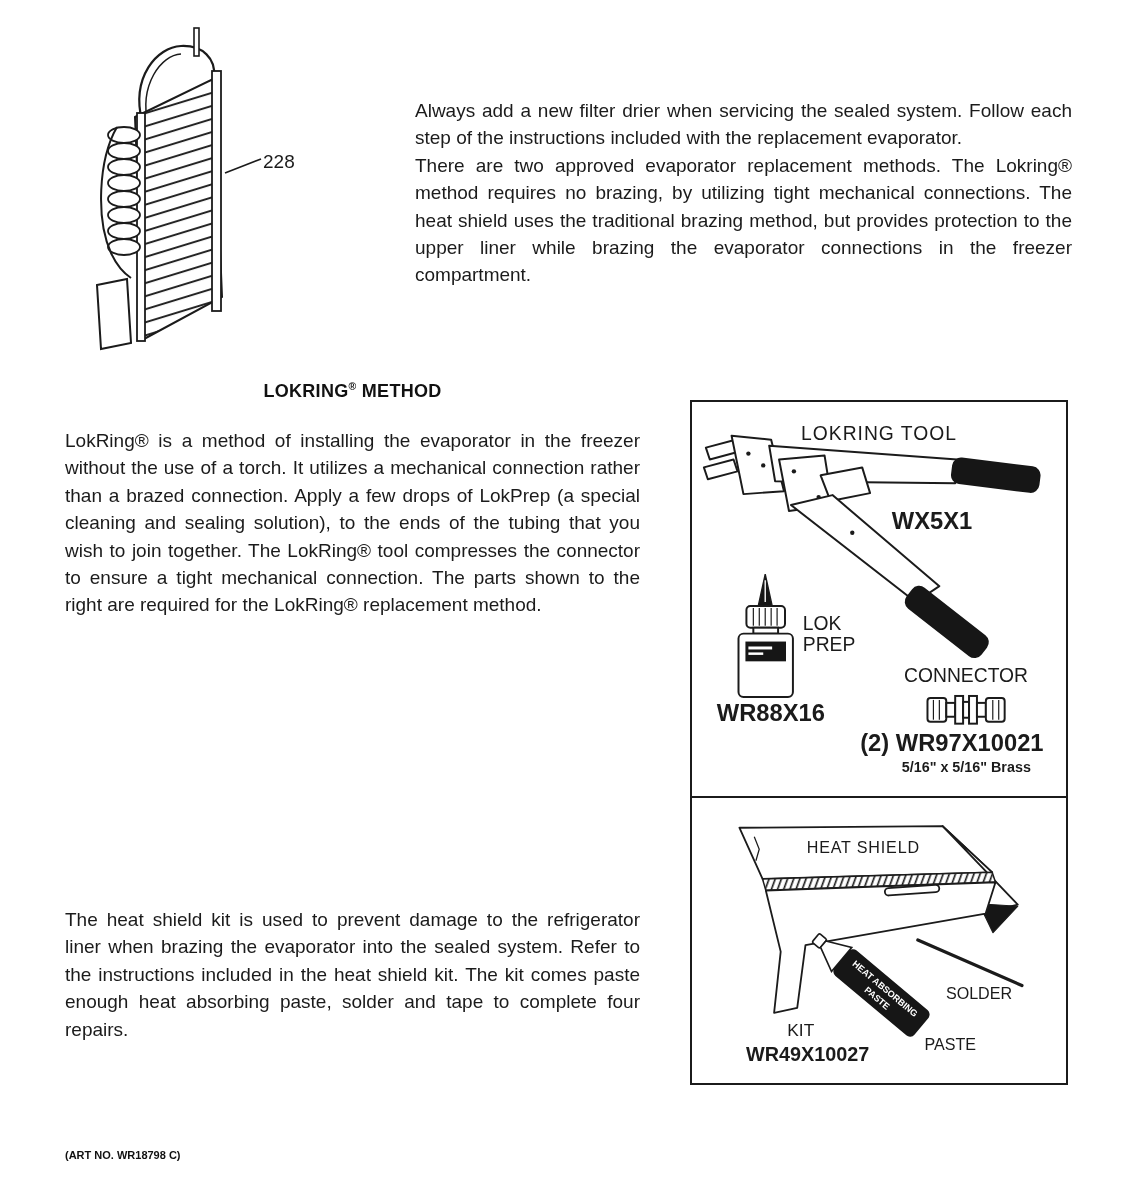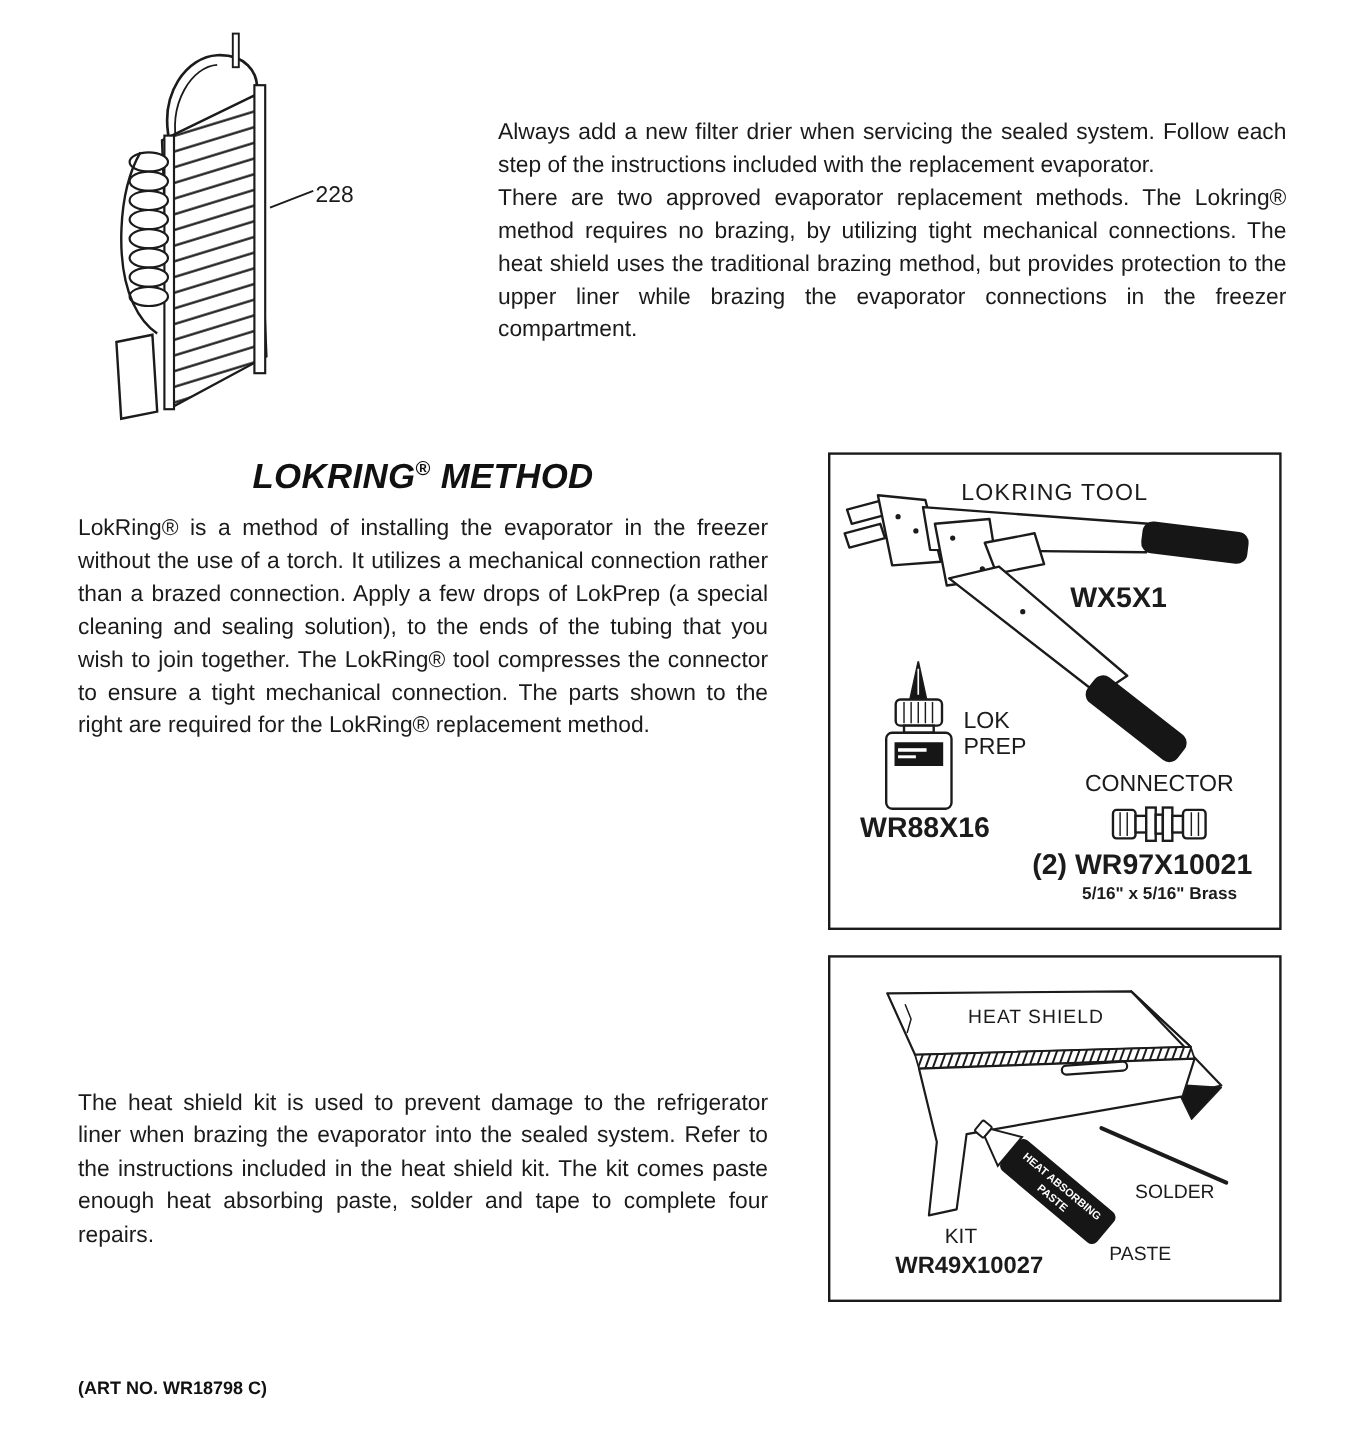--- a/index.html
+++ b/index.html
@@ -2,33 +2,33 @@
 <html><head>
 <meta charset="utf-8">
 <style>
   html,body { margin:0; padding:0; background:#e8e8e8; }
   .page {
     position:relative; width:1125px; height:1200px; margin:0 auto;
     background:#ffffff; color:#1b1b1b; overflow:hidden;
     font-family:"Liberation Sans", sans-serif;
   }
   p.body { margin:0; font-size:19px; line-height:27.4px; text-align:justify; color:#1b1b1b; }
-  h2.hd { margin:0; font-size:29px; font-weight:700; text-align:center; color:#111; letter-spacing:.3px;font-style:italic; }
+  h2.hd { margin:0; font-size:18px; font-weight:700; text-align:center; color:#111; letter-spacing:.3px; }
   h2.hd sup { font-size:58%; vertical-align:super; }
   .abs { position:absolute; }
   .intro { left:415px; top:79px; width:657px; }
   .intro .p2 { margin-top:18px; }
   .h-lokring { left:65px; top:381px; width:575px; }
   .p-lok1 { left:65px; top:427px; width:575px; }
   .p-lok2 { left:65px; top:687px; width:575px; }
   .h-heatshield { left:65px; top:864px; width:575px; }
   .p-hs1 { left:65px; top:906px; width:575px; }
-  .artno { left:65px; top:1149px; font-size:15px; font-weight:700; color:#111; }
+  .artno { left:65px; top:1149px; font-size:11px; font-weight:700; color:#111; }
   .figbox { position:absolute; border:2.5px solid #1b1b1b; background:#fff; box-sizing:border-box; }
-  .lokring-box { left:690px; top:377px; width:378px; height:398px; }
+  .lokring-box { left:690px; top:400px; width:378px; height:398px; }
   .heatshield-box { left:690px; top:796px; width:378px; height:289px; }
   .figbox svg { display:block; width:100%; height:100%; }
   .evap { left:85px; top:25px; width:225px; height:340px; }
   svg text { font-family:"Liberation Sans", sans-serif; fill:#1b1b1b; }
   .fig-label { font-size:19.5px; }
   .fig-label-sp { font-size:19.5px; letter-spacing:1px; }
   .part-num { font-size:24px; font-weight:700; }
   .part-num-sm { font-size:14.5px; font-weight:700; }
   .callout-num { font-size:19px; }
   .tube-txt { font-size:11px; font-weight:700; fill:#ffffff; }

